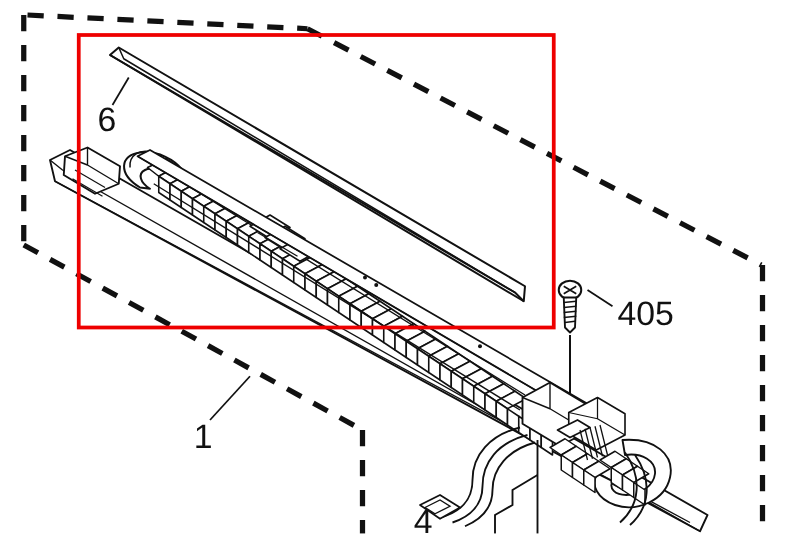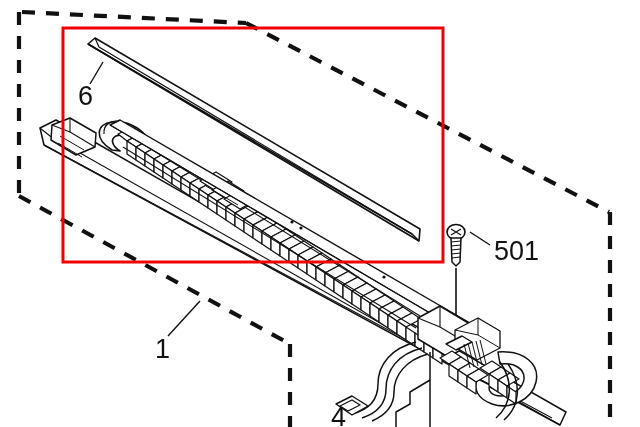--- a/index.html
+++ b/index.html
@@ -283,19 +283,19 @@
       <path d="M430,352 L430,427" stroke-width="1.5"></path>
       <path d="M430,380 L410,392 L410,404 L396,412 L396,427" stroke-width="1.5"></path>
     </g>
 
     <rect x="63" y="28" width="380" height="234" fill="none" stroke="#ee0000" stroke-width="3"></rect>
 
   </svg>
 
   <span class="callout-label" id="label-6">6</span>
 
-  <span class="callout-label" id="label-501">501</span>
+  <span class="callout-label" id="label-501">405</span>
 
   <span class="callout-label" id="label-1">1</span>
 
   <span class="callout-label" id="label-4">4</span>
 
 </div>
 
 </body></html>

